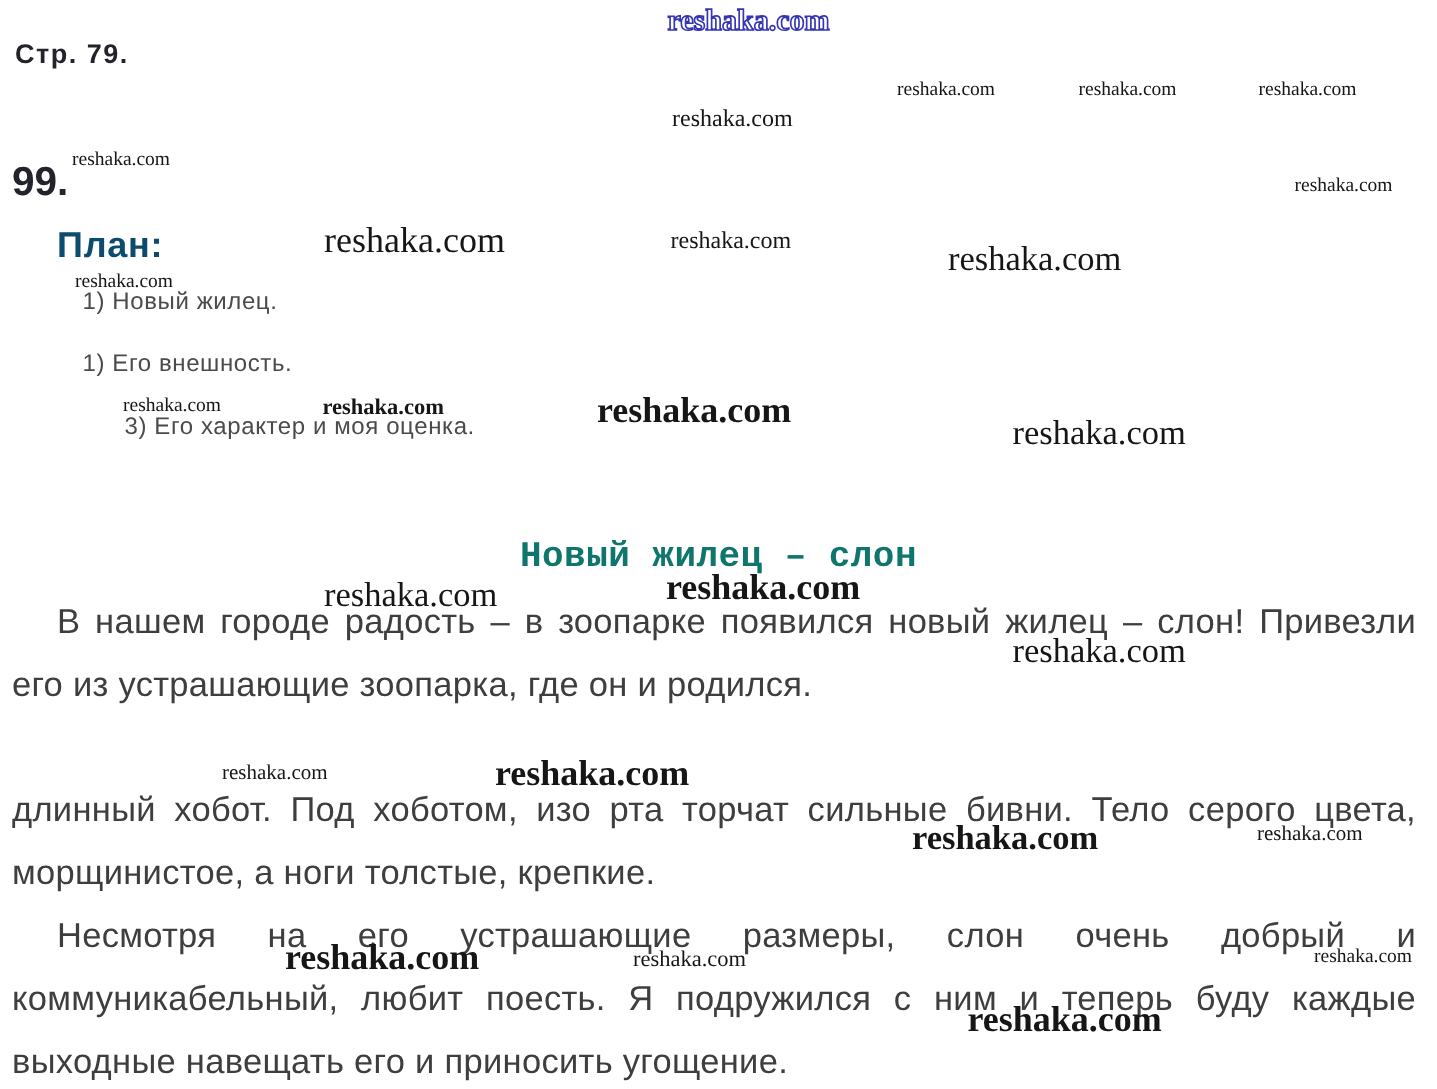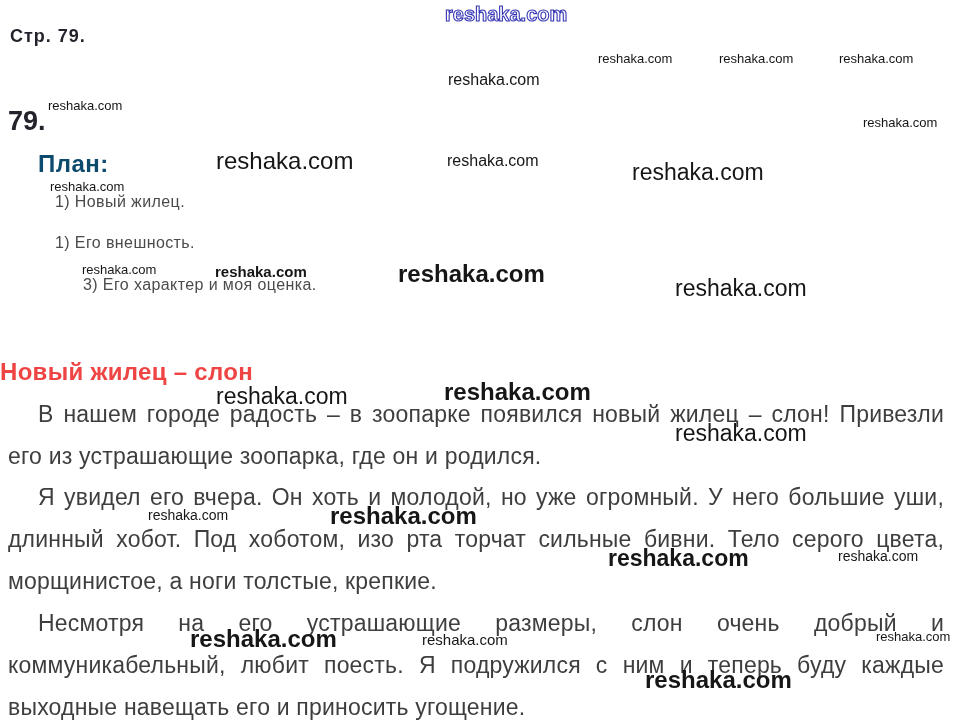--- a/index.html
+++ b/index.html
@@ -35,22 +35,23 @@
     left: 55px;
     font-size: 16px; font-weight: 400;
     color: #4b4b4b; letter-spacing: 0.4px;
   }
   .plan-item-1 { top: 193px; }
   .plan-item-2 { top: 234px; }
   .plan-item-3 { top: 276px; margin-left: 28px; }
 
   .essay-title {
     left: 0; right: 0; top: 358px;
+    text-align: center;
     font-size: 24px; font-weight: 700;
-    color: #ef4444; letter-spacing: 0.3px;
+    color: #0f766e; letter-spacing: 0.3px; font-family: Liberation Mono, monospace;
   }
 
   .body-line {
     left: 8px; right: 14px;
     font-size: 23px; font-weight: 400;
     color: #3e3e3e; letter-spacing: 0.2px;
     white-space: nowrap;
   }
   .body-line.justify {
     white-space: normal;
@@ -65,51 +66,50 @@
   .l-p2-2 { top: 526px; }
   .l-p2-3 { top: 568px; }
   .l-p3-1 { top: 610px; }
   .l-p3-2 { top: 652px; }
   .l-p3-3 { top: 694px; }
 
   .wm {
     position: absolute;
     white-space: nowrap;
     color: #161616;
-    font-family: Liberation Sans, sans-serif;
+    font-family: Liberation Serif, serif;
     line-height: 1.1;
     padding-left: 20px;
   }
   .wm-outline {
     color: #3434b4;
     -webkit-text-fill-color: #ffffff;
     -webkit-text-stroke: 1.1px #3434b4;
   }
 </style>
 </head>
 <body>
 
 <div class="page">
 
   <div class="abs page-label">Стр. 79.</div>
 
-  <div class="abs task-number">79.</div>
+  <div class="abs task-number">99.</div>
 
   <div class="abs plan-heading">План:</div>
 
   <div class="abs plan-item plan-item-1">1) Новый жилец.</div>
   <div class="abs plan-item plan-item-2">1) Его внешность.</div>
   <div class="abs plan-item plan-item-3">3) Его характер и моя оценка.</div>
 
   <div class="abs essay-title">Новый жилец – слон</div>
 
   <div class="abs body-line l-p1-1 justify indent">В нашем городе радость – в зоопарке появился новый жилец – слон! Привезли</div>
   <div class="abs body-line l-p1-2">его из устрашающие зоопарка, где он и родился.</div>
 
-  <div class="abs body-line l-p2-1 justify indent">Я увидел его вчера. Он хоть и молодой, но уже огромный. У него большие уши,</div>
   <div class="abs body-line l-p2-3">морщинистое, а ноги толстые, крепкие.</div>
   <div class="abs body-line l-p2-2 justify">длинный хобот. Под хоботом, изо рта торчат сильные бивни. Тело серого цвета,</div>
 
   <div class="abs body-line l-p3-1 justify indent">Несмотря на его устрашающие размеры, слон очень добрый и</div>
   <div class="abs body-line l-p3-2 justify">коммуникабельный, любит поесть. Я подружился с ним и теперь буду каждые</div>
   <div class="abs body-line l-p3-3">выходные навещать его и приносить угощение.</div>
 
   <div>
       <span class="wm wm-outline" style="left: 425px; top: 3px; font-size: 20px; font-weight: 700;">reshaka.com</span>
       <span class="wm" style="left: 578px; top: 52px; font-size: 13px; font-weight: 400;">reshaka.com</span>

